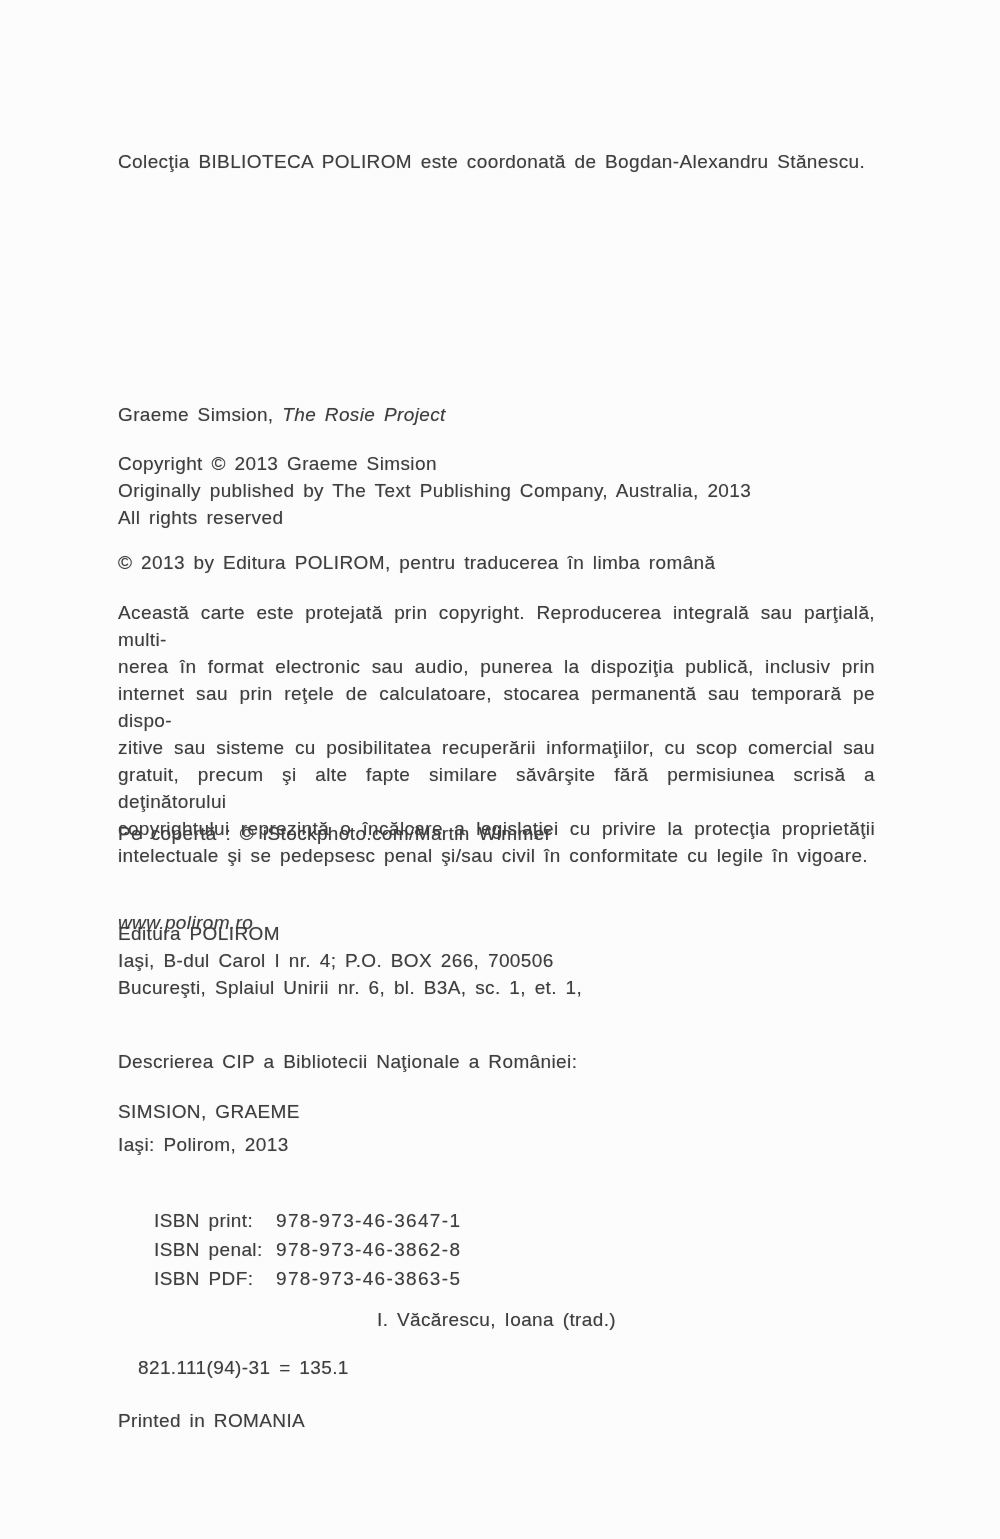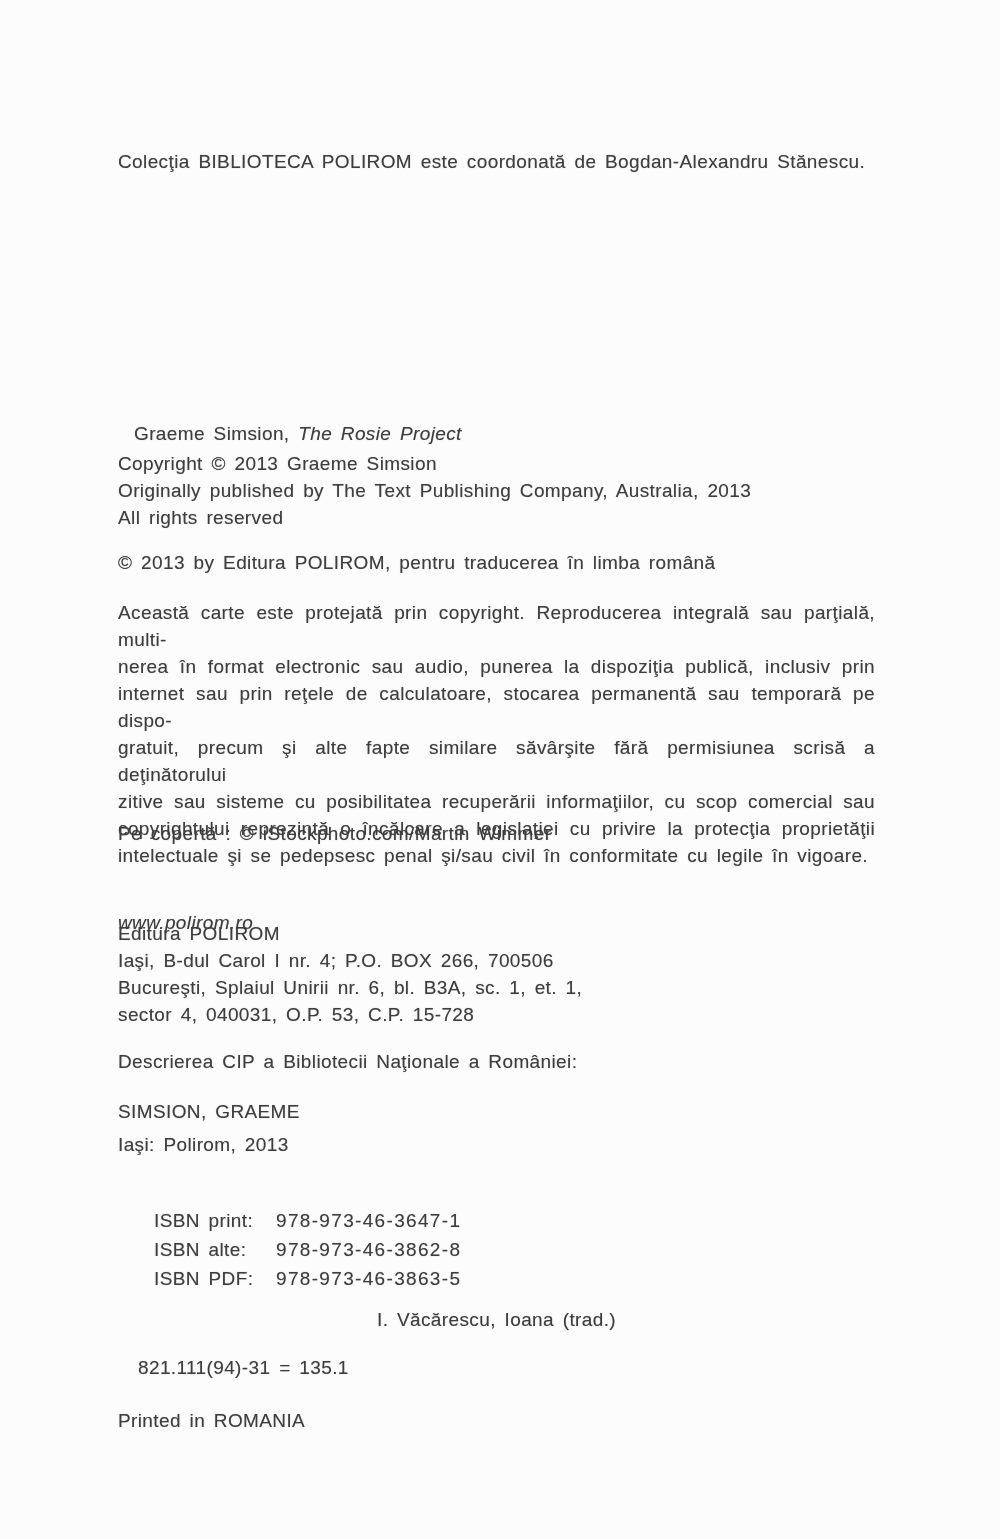--- a/index.html
+++ b/index.html
@@ -30,21 +30,21 @@
   .blk {
     position: absolute;
     left: 118px;
     width: 757px;
     line-height: 27px;
   }
   .blk p { margin: 0; }
   i { font-style: italic; }
 
   .pos-collection { top: 148px; }
-  .pos-title      { top: 420px; margin-left: 16px; }
+  .pos-title      { top: 401px; }
   .pos-copyright  { top: 450px; }
   .pos-translation{ top: 549px; }
   .pos-legal      { top: 599px; }
   .pos-cover      { top: 820px; }
   .pos-website    { top: 909px; font-style: italic; }
   .pos-publisher  { top: 920px; }
   .pos-cip-head   { top: 1048px; }
   .pos-cip-author { top: 1098px; }
   .pos-cip-entry  { top: 1131px; }
   .pos-isbn       { top: 1206px; line-height: 29px; margin-left: 36px; }
@@ -86,60 +86,59 @@
     </div>
 
     <div class="blk pos-translation">
       <p>© 2013 by Editura POLIROM, pentru traducerea în limba română</p>
     </div>
 
     <div class="blk pos-legal">
       <p class="jline">Această carte este protejată prin copyright. Reproducerea integrală sau parţială, multi-</p>
       <p class="jline">nerea în format electronic sau audio, punerea la dispoziţia publică, inclusiv prin</p>
       <p class="jline">internet sau prin reţele de calculatoare, stocarea permanentă sau temporară pe dispo-</p>
+      <p class="jline">zitive sau sisteme cu posibilitatea recuperării informaţiilor, cu scop comercial sau</p>
       <p class="jline">gratuit, precum şi alte fapte similare săvârşite fără permisiunea scrisă a deţinătorului</p>
-      <p class="jline">zitive sau sisteme cu posibilitatea recuperării informaţiilor, cu scop comercial sau</p>
       <p class="jline">copyrightului reprezintă o încălcare a legislaţiei cu privire la protecţia proprietăţii</p>
       <p class="jline last">intelectuale şi se pedepsesc penal şi/sau civil în conformitate cu legile în vigoare.</p>
     </div>
 
     <div class="blk pos-cover">
       <p>Pe copertă : © iStockphoto.com/Martin Wimmer</p>
     </div>
 
     <div class="blk pos-website">
       <p>www.polirom.ro</p>
     </div>
 
     <div class="blk pos-publisher">
       <p>Editura POLIROM</p>
       <p>Iaşi, B-dul Carol I nr. 4; P.O. BOX 266, 700506</p>
       <p>Bucureşti, Splaiul Unirii nr. 6, bl. B3A, sc. 1, et. 1,</p>
-      <p>sector 4, 040031, O.P. 53, C.P. 15-728</p>
     </div>
 
     <div class="blk pos-cip-head">
       <p>Descrierea CIP a Bibliotecii Naţionale a României:</p>
     </div>
 
     <div class="blk pos-cip-author">
       <p>SIMSION, GRAEME</p>
     </div>
 
     <div class="blk pos-cip-entry">
       <p>Iaşi: Polirom, 2013</p>
     </div>
 
     <div class="blk pos-isbn">
       <p class="isbn-row">
           <span class="isbn-label">ISBN print:</span>
           <span class="isbn-value">978-973-46-3647-1</span>
         </p>
       <p class="isbn-row">
-          <span class="isbn-label">ISBN alte:</span>
+          <span class="isbn-label">ISBN penal:</span>
           <span class="isbn-value">978-973-46-3862-8</span>
         </p>
       <p class="isbn-row">
           <span class="isbn-label">ISBN PDF:</span>
           <span class="isbn-value">978-973-46-3863-5</span>
         </p>
     </div>
 
     <div class="blk pos-translator">
       <p>I. Văcărescu, Ioana (trad.)</p>

